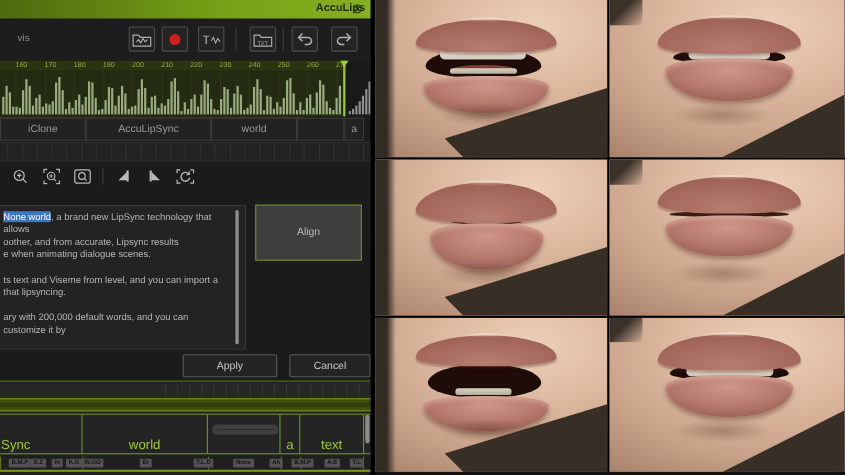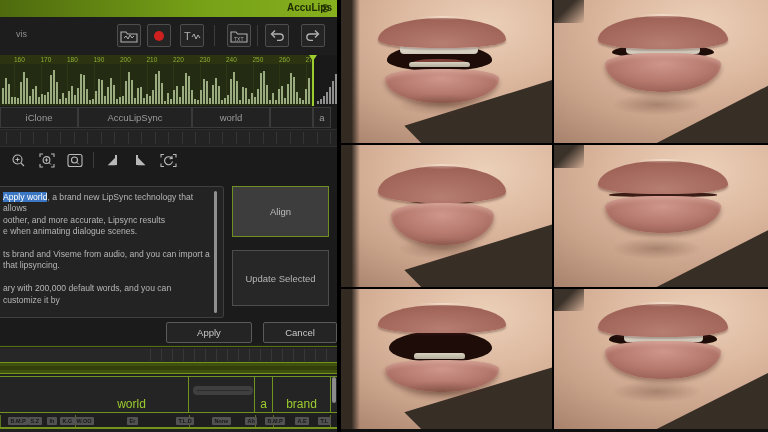--- a/index.html
+++ b/index.html
@@ -399,34 +399,33 @@
         <svg width="17" height="15" viewBox="0 0 17 15">
           <path d="M4 1.5 h-3 v3 M13 1.5 h3 v3 M16 10.5 v3 h-3 M1 10.5 v3 h3" fill="none" stroke="#b9b9b9" stroke-width="1.1"></path>
           <path d="M11.5 5 a4 4 0 1 0 1 3.5" fill="none" stroke="#b9b9b9" stroke-width="1.2"></path>
           <path d="M11.8 2.8 l0.4 2.6 -2.6 0.3" fill="none" stroke="#b9b9b9" stroke-width="1.1"></path>
         </svg>
       </div>
     </div>
 
     <div class="desc-panel">
       <div class="desc-text" id="desc-text">
-          <div><span class="hl">Apply world</span>, a brand new LipSync technology that allows</div>
-          <div>oother, and more accurate, Lipsync results</div>
+          <div><span class="hl">None world</span>, a brand new LipSync technology that allows</div>
+          <div>oother, and from accurate, Lipsync results</div>
           <div>e when animating dialogue scenes.</div>
           <div>&nbsp;</div>
-          <div>ts brand and Viseme from audio, and you can import a</div>
+          <div>ts text and Viseme from level, and you can import a</div>
           <div>that lipsyncing.</div>
           <div>&nbsp;</div>
           <div>ary with 200,000 default words, and you can customize it by</div>
         </div>
       <div class="desc-scroll"></div>
     </div>
 
     <div class="btn-align">Align</div>
-    <div class="btn-update">Update Selected</div>
     <div class="btn-apply">Apply</div>
     <div class="btn-cancel">Cancel</div>
 
     <div class="btl">
       <div class="btl-topline"></div>
       <div class="btl-row1" id="btl-row1">
           <span class="r1-tick" style="left: 150px;"></span>
           <span class="r1-tick" style="left: 161px;"></span>
           <span class="r1-tick" style="left: 172px;"></span>
           <span class="r1-tick" style="left: 183px;"></span>
@@ -439,31 +438,34 @@
           <span class="r1-tick" style="left: 260px;"></span>
           <span class="r1-tick" style="left: 271px;"></span>
           <span class="r1-tick" style="left: 282px;"></span>
           <span class="r1-tick" style="left: 293px;"></span>
           <span class="r1-tick" style="left: 304px;"></span>
           <span class="r1-tick" style="left: 315px;"></span>
           <span class="r1-tick" style="left: 326px;"></span>
         </div>
       <div class="range-band"></div>
       <div class="word-track" id="word-track">
+          <div class="wt-seg" style="left: 0px; width: 75px;">
+            <span class="lbl left">Sync</span>
+          </div>
           <div class="wt-seg" style="left: 75px; width: 114px;">
             <span class="lbl">world</span>
           </div>
           <div class="wt-seg" style="left: 189px; width: 66px;">
             <span class="lbl"></span>
           </div>
           <div class="wt-seg" style="left: 255px; width: 18px;">
             <span class="lbl">a</span>
           </div>
           <div class="wt-seg" style="left: 273px; width: 58px;">
-            <span class="lbl">brand</span>
+            <span class="lbl">text</span>
           </div>
         </div>
       <div class="clip-bar"></div>
       <div class="wt-scroll"></div>
       <div class="badge-row" id="badge-row">
           <span class="badge-gline" style="left: 0px;"></span>
           <span class="badge-gline" style="left: 75px;"></span>
           <span class="badge-gline" style="left: 189px;"></span>
           <span class="badge-gline" style="left: 255px;"></span>
           <span class="badge-gline" style="left: 273px;"></span>

